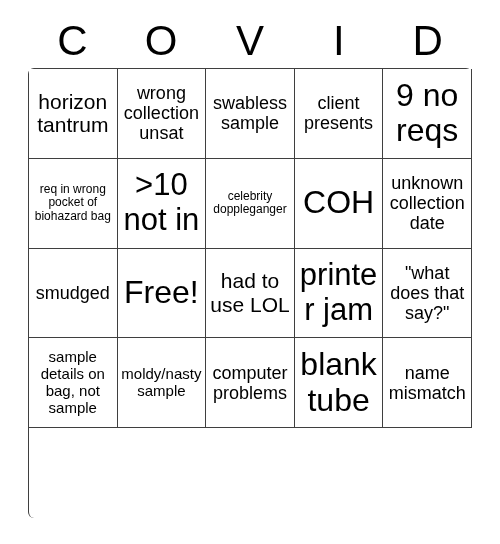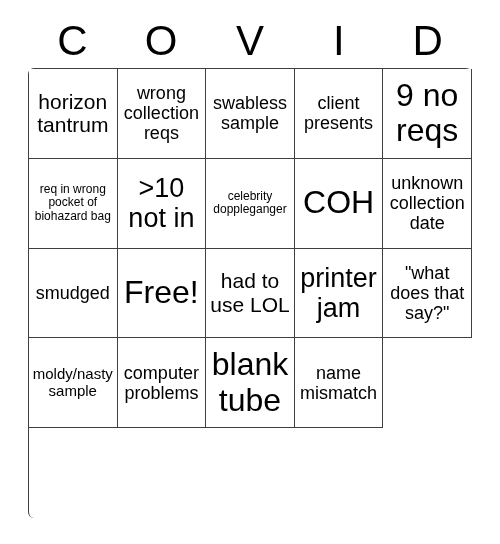--- a/index.html
+++ b/index.html
@@ -74,42 +74,42 @@
     display: block;
     width: 100%;
     line-height: 1.12;
     word-wrap: break-word;
   }
   
   .fs-xs .celltext { font-size: 12px; }
   .fs-sm .celltext { font-size: 15px; }
   .fs-md .celltext { font-size: 18px; }
   .fs-lg .celltext { font-size: 21px; }
-  .fs-xl .celltext { font-size: 27px; }
+  .fs-xl .celltext { font-size: 31px; }
   .fs-xxl .celltext { font-size: 32px; }
 </style>
 </head>
 <body>
 
 <div id="card">
 
   <div id="header-row">
       <div class="header-letter">C</div>
       <div class="header-letter">O</div>
       <div class="header-letter">V</div>
       <div class="header-letter">I</div>
       <div class="header-letter">D</div>
     </div>
 
   <div id="grid">
       <div class="cell fs-lg">
         <span class="celltext">horizon tantrum</span>
       </div>
       <div class="cell fs-md">
-        <span class="celltext">wrong collection reqs</span>
+        <span class="celltext">wrong collection unsat</span>
       </div>
       <div class="cell fs-md">
         <span class="celltext">swabless sample</span>
       </div>
       <div class="cell fs-md">
         <span class="celltext">client presents</span>
       </div>
       <div class="cell fs-xxl">
         <span class="celltext">9 no reqs</span>
       </div>
@@ -137,20 +137,23 @@
       <div class="cell fs-lg">
         <span class="celltext">had to use LOL</span>
       </div>
       <div class="cell fs-xl">
         <span class="celltext">printer jam</span>
       </div>
       <div class="cell fs-md">
         <span class="celltext">"what does that say?"</span>
       </div>
       <div class="cell fs-sm">
+        <span class="celltext">sample details on bag, not sample</span>
+      </div>
+      <div class="cell fs-sm">
         <span class="celltext">moldy/nasty sample</span>
       </div>
       <div class="cell fs-md">
         <span class="celltext">computer problems</span>
       </div>
       <div class="cell fs-xxl">
         <span class="celltext">blank tube</span>
       </div>
       <div class="cell fs-md">
         <span class="celltext">name mismatch</span>

